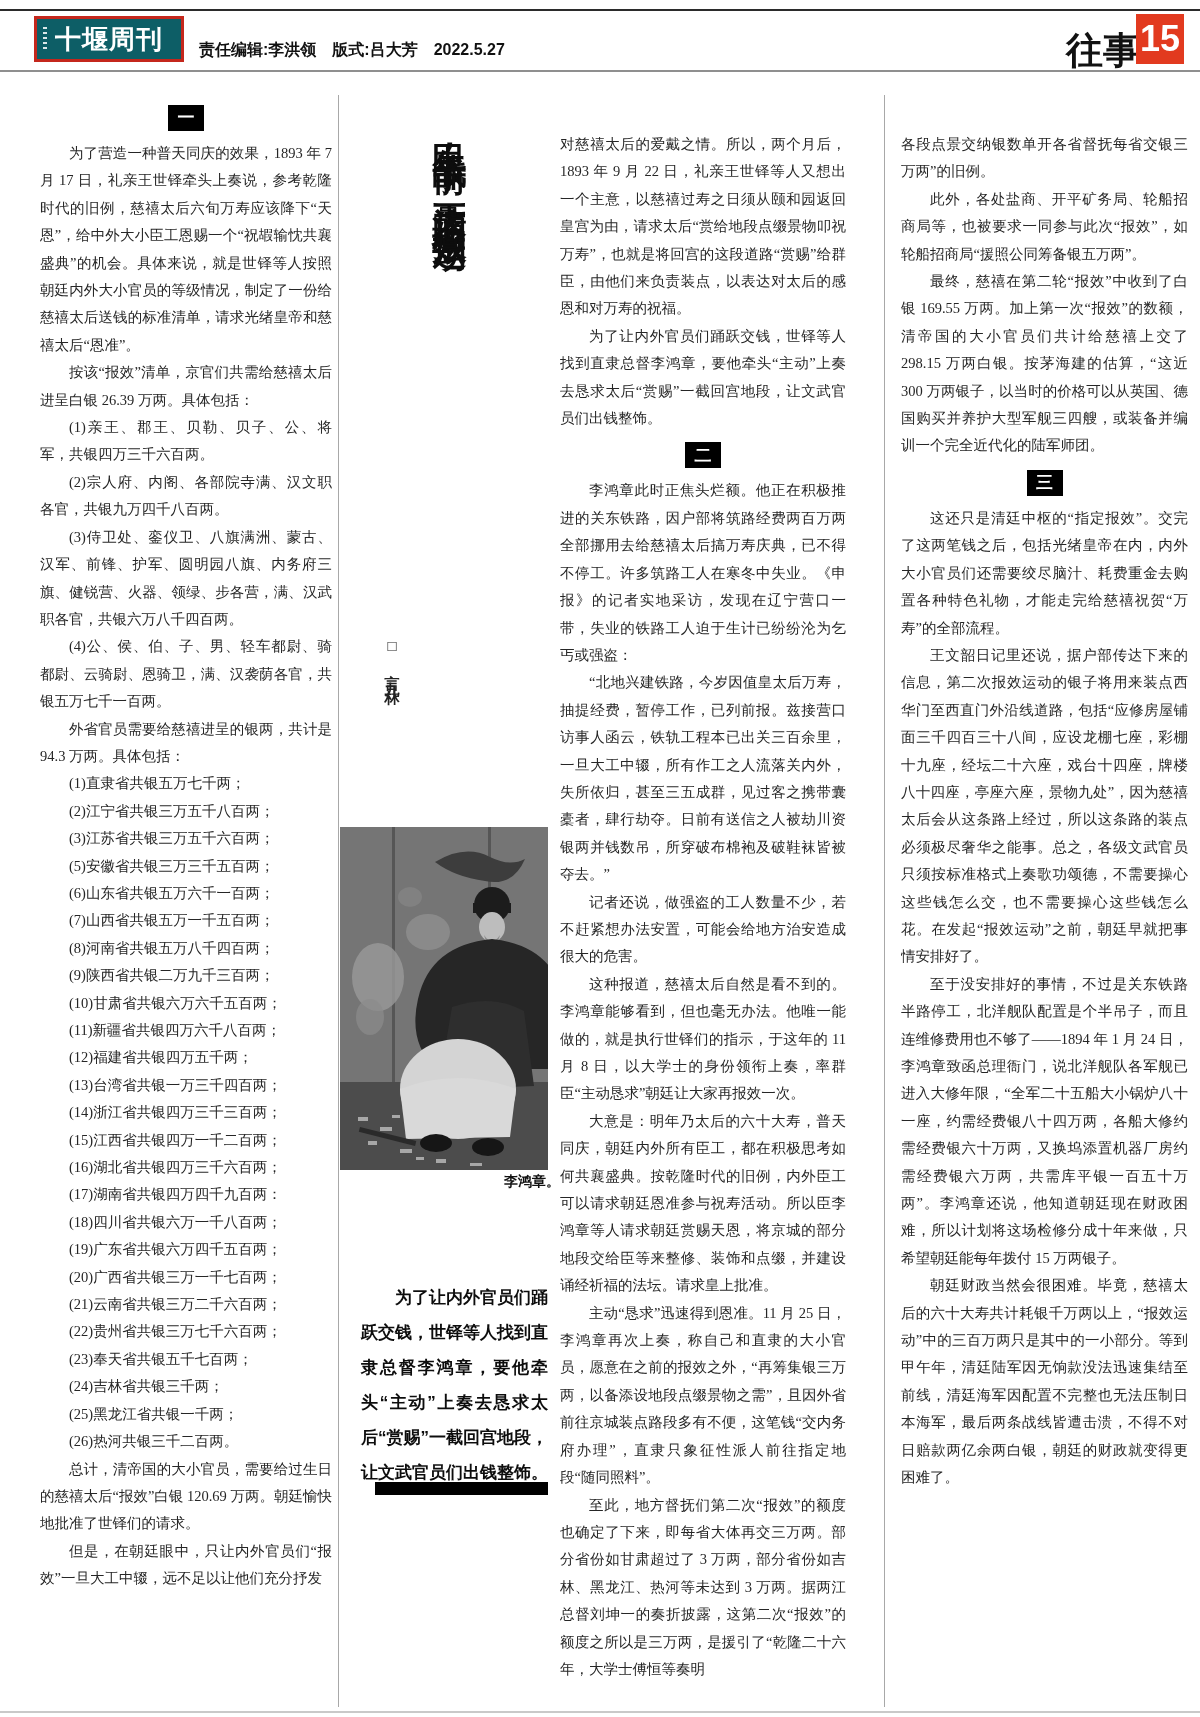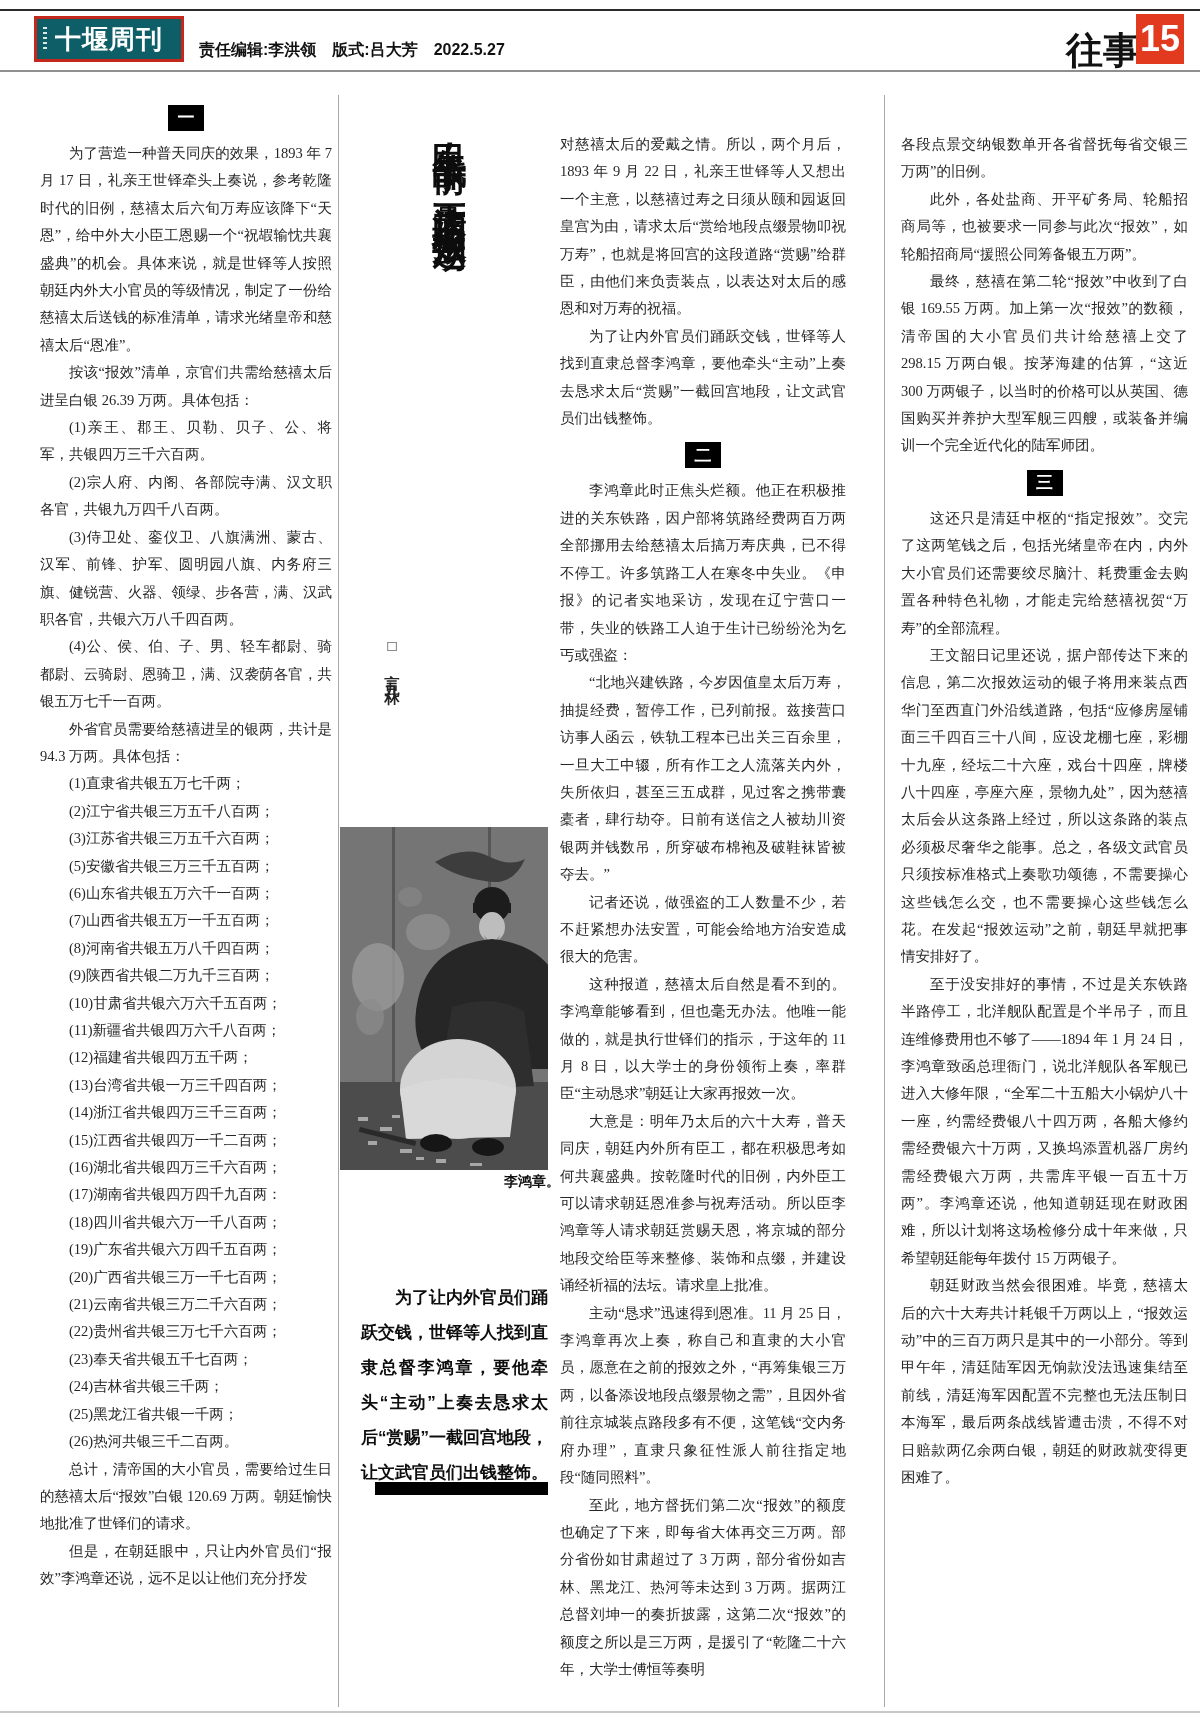--- a/index.html
+++ b/index.html
@@ -102,21 +102,21 @@
       <p>(18)四川省共银六万一千八百两；</p>
       <p>(19)广东省共银六万四千五百两；</p>
       <p>(20)广西省共银三万一千七百两；</p>
       <p>(21)云南省共银三万二千六百两；</p>
       <p>(22)贵州省共银三万七千六百两；</p>
       <p>(23)奉天省共银五千七百两；</p>
       <p>(24)吉林省共银三千两；</p>
       <p>(25)黑龙江省共银一千两；</p>
       <p>(26)热河共银三千二百两。</p>
       <p>总计，清帝国的大小官员，需要给过生日的慈禧太后“报效”白银 120.69 万两。朝廷愉快地批准了世铎们的请求。</p>
-      <p>但是，在朝廷眼中，只让内外官员们“报效”李鸿章还说，远不足以让他们充分抒发</p>
+      <p>但是，在朝廷眼中，只让内外官员们“报效”一旦大工中辍，远不足以让他们充分抒发</p>
     </div>
   <div class="col" id="col2">
       <p class="flush">对慈禧太后的爱戴之情。所以，两个月后，1893 年 9 月 22 日，礼亲王世铎等人又想出一个主意，以慈禧过寿之日须从颐和园返回皇宫为由，请求太后“赏给地段点缀景物叩祝万寿”，也就是将回宫的这段道路“赏赐”给群臣，由他们来负责装点，以表达对太后的感恩和对万寿的祝福。</p>
       <p>为了让内外官员们踊跃交钱，世铎等人找到直隶总督李鸿章，要他牵头“主动”上奏去恳求太后“赏赐”一截回宫地段，让文武官员们出钱整饰。</p>
       <div class="sec-marker">二</div>
       <p>李鸿章此时正焦头烂额。他正在积极推进的关东铁路，因户部将筑路经费两百万两全部挪用去给慈禧太后搞万寿庆典，已不得不停工。许多筑路工人在寒冬中失业。《申报》的记者实地采访，发现在辽宁营口一带，失业的铁路工人迫于生计已纷纷沦为乞丐或强盗：</p>
       <p>“北地兴建铁路，今岁因值皇太后万寿，抽提经费，暂停工作，已列前报。兹接营口访事人函云，铁轨工程本已出关三百余里，一旦大工中辍，所有作工之人流落关内外，失所依归，甚至三五成群，见过客之携带囊橐者，肆行劫夺。日前有送信之人被劫川资银两并钱数吊，所穿破布棉袍及破鞋袜皆被夺去。”</p>
       <p>记者还说，做强盗的工人数量不少，若不赶紧想办法安置，可能会给地方治安造成很大的危害。</p>
       <p>这种报道，慈禧太后自然是看不到的。李鸿章能够看到，但也毫无办法。他唯一能做的，就是执行世铎们的指示，于这年的 11 月 8 日，以大学士的身份领衔上奏，率群臣“主动恳求”朝廷让大家再报效一次。</p>
       <p>大意是：明年乃太后的六十大寿，普天同庆，朝廷内外所有臣工，都在积极思考如何共襄盛典。按乾隆时代的旧例，内外臣工可以请求朝廷恩准参与祝寿活动。所以臣李鸿章等人请求朝廷赏赐天恩，将京城的部分地段交给臣等来整修、装饰和点缀，并建设诵经祈福的法坛。请求皇上批准。</p>

